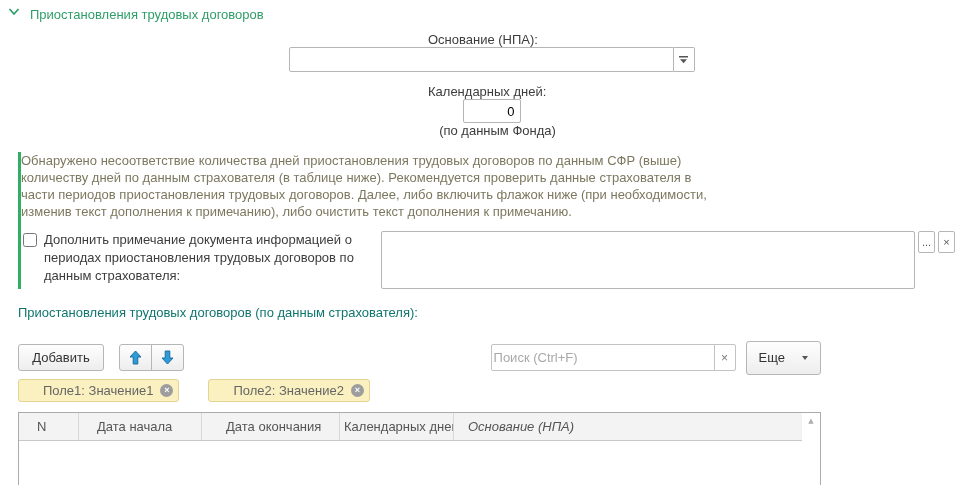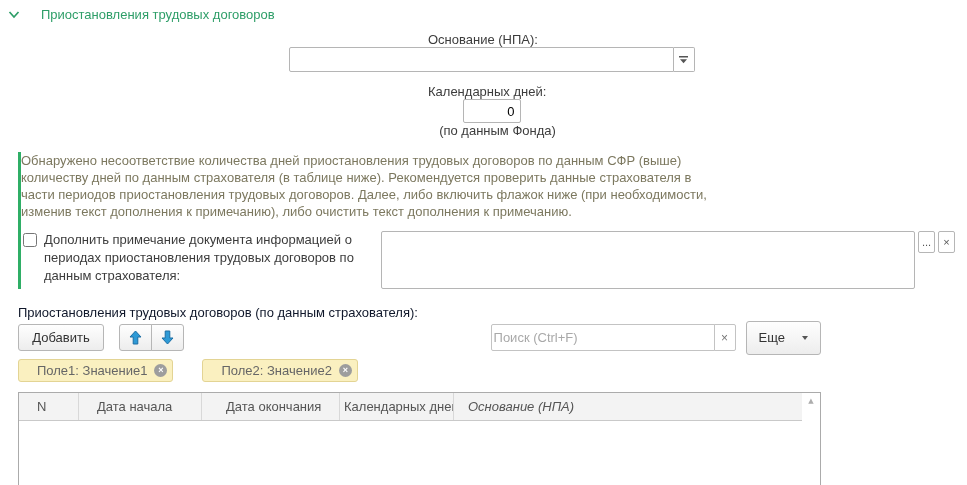--- a/index.html
+++ b/index.html
@@ -7,21 +7,21 @@
   body {
     font-family: "Liberation Sans", "DejaVu Sans", sans-serif;
     font-size: 13px;
     color: #333;
     background: #fff;
     overflow: hidden;
     padding: 7px 0 0 8px;
   }
 
   
-  .sec-header { display: flex; align-items: center; gap: 21px; margin-bottom: 10px; cursor: pointer; }
+  .sec-header { display: flex; align-items: flex-start; gap: 10px; margin-bottom: 10px; cursor: pointer; }
   .sec-title { color: #2e9e68; }
   .chev { display: inline-flex; align-items: center; }
 
   
   .frow { display: flex; align-items: center; margin: 0 0 12px 8px; flex-direction: column; }
   .flabel { width: 127px; flex-shrink: 0; color: #3c3c3c; }
   .combo { display: inline-flex; height: 25px; }
   .combo-input {
     width: 385px; height: 25px; border: 1px solid #b5b5b5; border-radius: 2px 0 0 2px;
     padding: 0 6px; font: inherit; outline: none;
@@ -49,21 +49,21 @@
     resize: none; font: inherit; outline: none; padding: 3px 5px;
   }
   .notebtns { display: flex; gap: 3px; margin-left: 3px; }
   .mini {
     min-width: 17px; height: 22px; border: 1px solid #b6b6b6; border-radius: 2px; background: #fff;
     color: #555; font-size: 11px; line-height: 1; cursor: pointer; padding: 0 2px;
   }
 
   
   .listwrap { margin: 16px 0 0 10px; width: 803px; }
-  .list-title { color: #0f172a; margin-bottom: 4px; }
+  .list-title { color: #0f766e; margin-bottom: 24px; }
   .toolbar { display: flex; align-items: center; height: 27px; }
   .btn {
     height: 27px; border: 1px solid #b6b6b6; border-radius: 3px; cursor: pointer;
     background: linear-gradient(#fefefe, #ededed); color: #333; font: inherit; padding: 0 14px;
   }
   .btn.add { width: 86px; padding: 0; }
   .arrowgrp { display: flex; margin-left: 15px; }
   .btn.arrow { width: 33px; padding: 0; display: inline-flex; align-items: center; justify-content: center; }
   .btn.arrow:first-child { border-radius: 3px 0 0 3px; }
   .btn.arrow:last-child { border-radius: 0 3px 3px 0; margin-left: -1px; }
@@ -79,21 +79,21 @@
   }
   .btn.more { margin-left: 10px; display: inline-flex; align-items: center; gap: 17px; padding: 16px 12px; }
   .caret {
     width: 0; height: 0; border-left: 3.5px solid transparent; border-right: 3.5px solid transparent;
     border-top: 4px solid #555; display: inline-block;
   }
 
   
   .tags { margin-top: 8px; display: flex; gap: 29px; }
   .tag {
-    display: inline-flex; align-items: center; gap: 7px; height: 23px; padding: 0 5px 0 18px;
+    display: inline-flex; align-items: center; gap: 7px; height: 23px; padding: 0 5px 0 24px;
     background: #faf0c0; border: 1px solid #e3d494; border-radius: 3px; color: #666; cursor: default;
   }
   .tagx {
     width: 13px; height: 13px; border-radius: 50%; background: #9d9d9d; color: #fff;
     font-size: 9px; line-height: 13px; text-align: center; font-weight: bold; cursor: pointer;
   }
 
   
   .table { margin-top: 10px; height: 154px; border: 1px solid #ababab; display: flex; background: #fff; }
   .tmain { flex: 1; display: flex; flex-direction: column; min-width: 0; }

